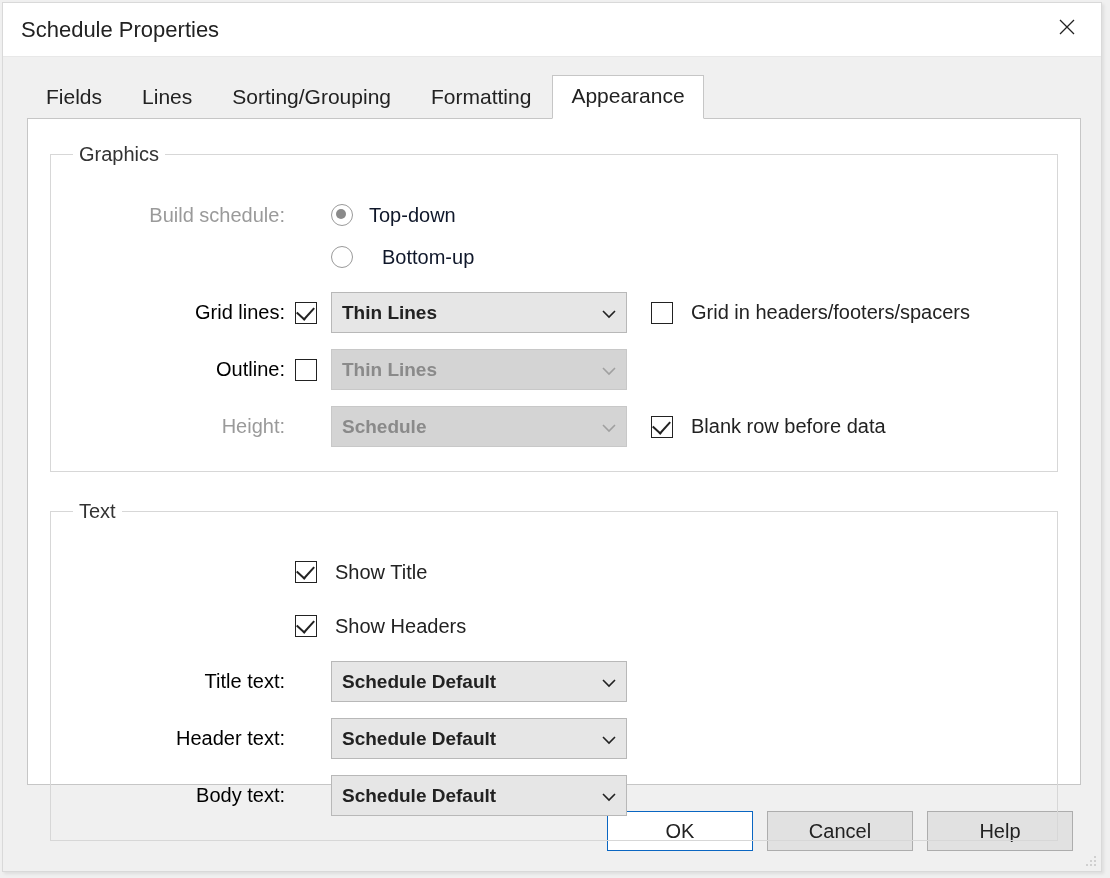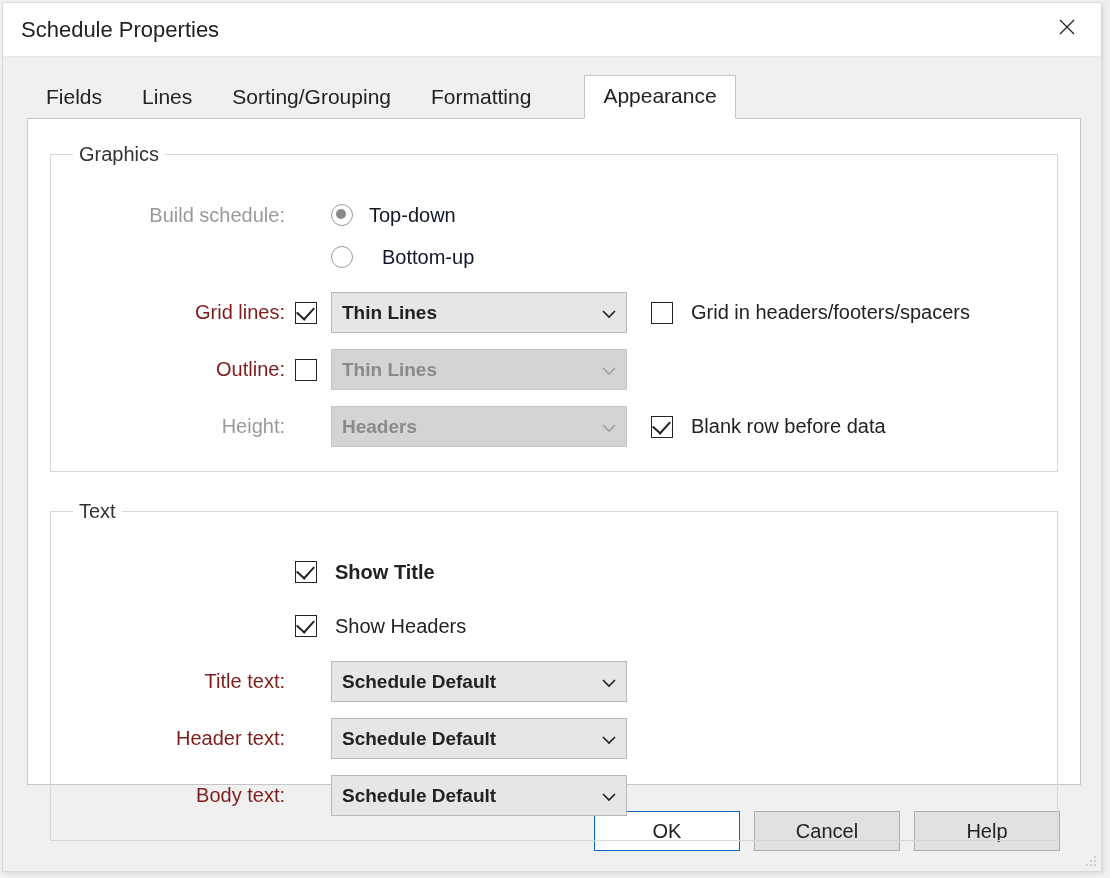--- a/index.html
+++ b/index.html
@@ -56,21 +56,20 @@
     border: 1px solid transparent;
     border-bottom: none;
     margin-right: 2px;
     position: relative;
   }
   .tab.active {
     background: #ffffff;
     border-color: #c6c6c6;
     border-bottom: 1px solid #ffffff;
     z-index: 3;
-    margin-left: 32px;
   }
 
   .tabpage {
     position: absolute;
     left: 24px; right: 20px;
     top: 115px;
     bottom: 86px;
     background: #ffffff;
     border: 1px solid #c6c6c6;
     z-index: 2;
@@ -95,21 +94,21 @@
     min-height: 38px;
     margin-bottom: 16px;
   }
   .row:last-child { margin-bottom: 0; }
 
   .lblcol {
     width: 222px;
     text-align: right;
     padding-right: 10px;
     font-size: 20px;
-    color: #7f1d1d;
+    color: #000000;
     white-space: nowrap;
   }
   .lblcol.disabled { color: #9a9a9a; }
 
   .midcol {
     width: 36px;
     display: flex;
     justify-content: flex-start;
     align-items: center;
   }
@@ -195,21 +194,21 @@
     right: 10px; top: 50%;
     transform: translateY(-50%);
   }
   .combo .caret svg { width: 14px; height: 10px; }
   .combo.disabled .caret svg path { stroke: #a0a0a0; }
   .combo:not(.disabled) .caret svg path { stroke: #222; }
 
   
   .btnbar {
     position: absolute;
-    right: 41px; bottom: 20px;
+    right: 28px; bottom: 20px;
     display: flex;
     gap: 14px;
   }
   .btn {
     width: 146px; height: 40px;
     background: #e1e1e1;
     border: 1px solid #adadad;
     display: flex;
     align-items: center;
     justify-content: center;
@@ -314,42 +313,42 @@
             </span>
           </div>
         </div>
       </div>
 
       <div class="row" style="margin-bottom:0;">
         <div class="lblcol disabled">Height:</div>
         <div class="midcol"></div>
         <div class="selectcol">
           <div class="combo disabled">
-            <span>Headers</span>
+            <span>Schedule</span>
             <span class="caret">
               <svg viewBox="0 0 14 10">
                   <path d="M1 2 L7 8 L13 2" fill="none" stroke-width="1.6"></path>
                 </svg>
             </span>
           </div>
         </div>
         <div class="gap20"></div>
         <div class="aftercol">
           <span class="chk checked"></span>
           <span class="chk-label">Blank row before data</span>
         </div>
       </div>
     </fieldset>
 
     <fieldset class="group">
       <legend>Text</legend>
 
       <div class="row">
         <div class="lblcol"></div>
-        <div class="midcol" style="width:auto; gap:10px;font-weight:bold;">
+        <div class="midcol" style="width:auto; gap:10px;">
           <span class="chk checked"></span>
           <span class="chk-label">Show Title</span>
         </div>
       </div>
 
       <div class="row">
         <div class="lblcol"></div>
         <div class="midcol" style="width:auto; gap:10px;">
           <span class="chk checked"></span>
           <span class="chk-label">Show Headers</span>

